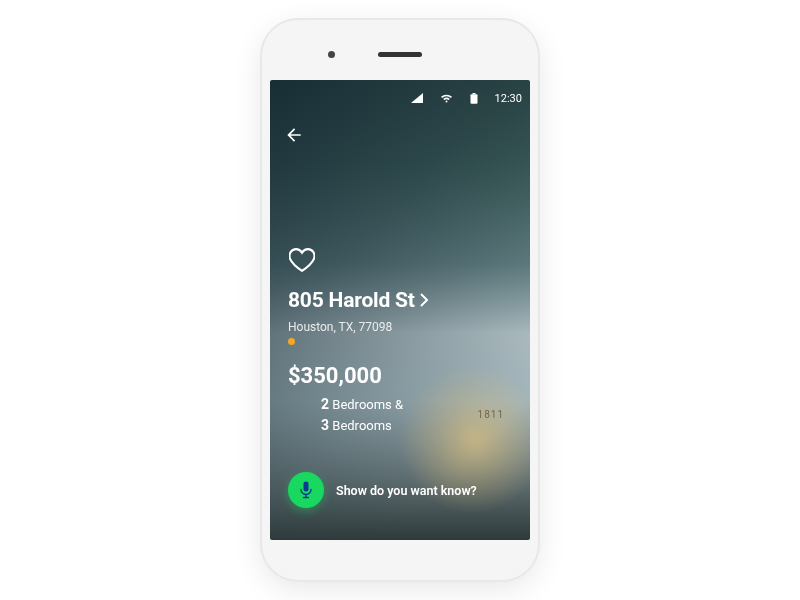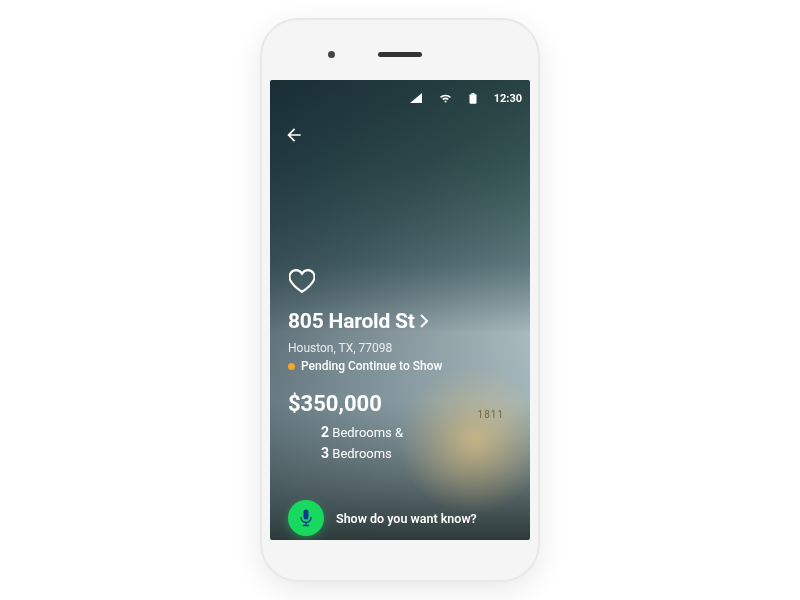--- a/index.html
+++ b/index.html
@@ -56,21 +56,21 @@
       linear-gradient(180deg, #3b5a52 0%, #466b63 18%, #6c8a8c 40%, #b9c8cc 55%, #9fb3b9 70%, #2e3a3a 100%);
     color: #fff;
   }
   .status-bar {
     height: 20px;
     display: flex;
     align-items: center;
     justify-content: flex-end;
     padding: 18px 8px;
     font-size: 11px;
-    font-weight: 700;
+    font-weight: 400;
     gap: 17px;
   }
   .wifi-icon, .signal-icon, .battery-icon {
     display: inline-flex;
   }
   .nav-bar {
     height: 38px;
     display: flex;
     align-items: center;
     padding: 0 12px;
@@ -79,21 +79,21 @@
     width: 24px;
     height: 24px;
     display: flex;
     align-items: center;
     justify-content: center;
     cursor: pointer;
   }
   .content {
     position: absolute;
     left: 0; right: 0; bottom: 0;
-    padding: 0 18px 4px 18px;
+    padding: 0 18px 32px 18px;
   }
   .heart {
     margin-bottom: 14px;
     cursor: pointer;
     width: 28px;
     height: 28px;
     display: flex;
     align-items: center;
     justify-content: center;
   }
@@ -229,21 +229,20 @@
           <svg width="10" height="14" viewBox="0 0 8 14">
               <path d="M1 1l6 6-6 6" fill="none" stroke="#fff" stroke-width="2"></path>
             </svg>
         </span>
       </div>
 
       <div class="subtitle">Houston, TX, 77098</div>
 
       <div class="status-row">
         <span class="dot" style="background:#f5a623"></span>
-        <span>Pending Continue to Show</span>
       </div>
 
       <div class="price">$350,000</div>
 
       <div class="specs">
         <div>
           <span class="num">2</span>
           <span> </span>
           <span>Bedrooms &amp;</span>
         </div>

